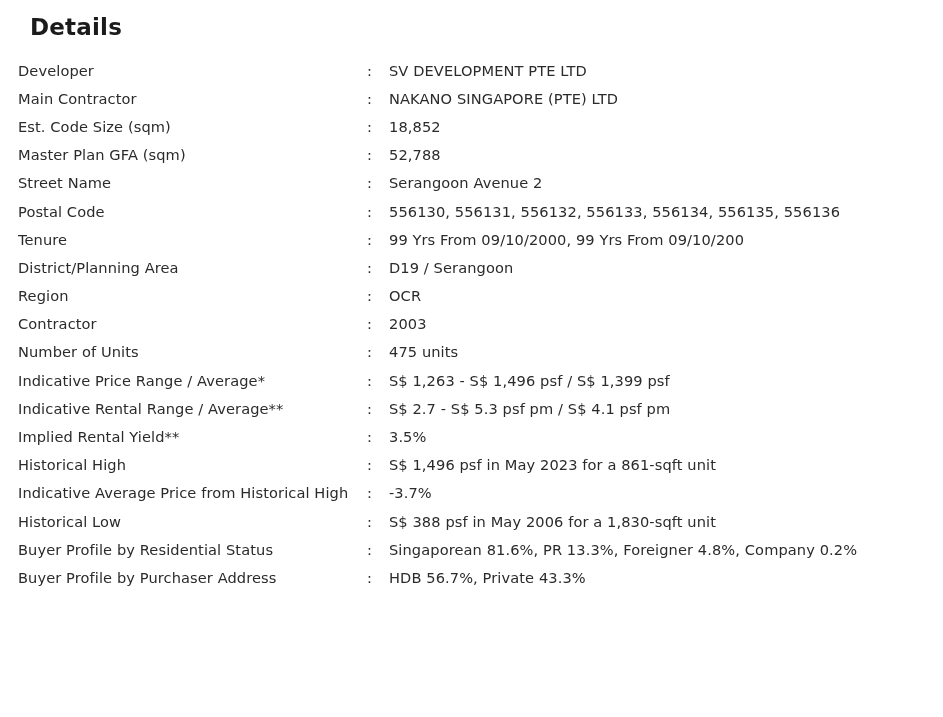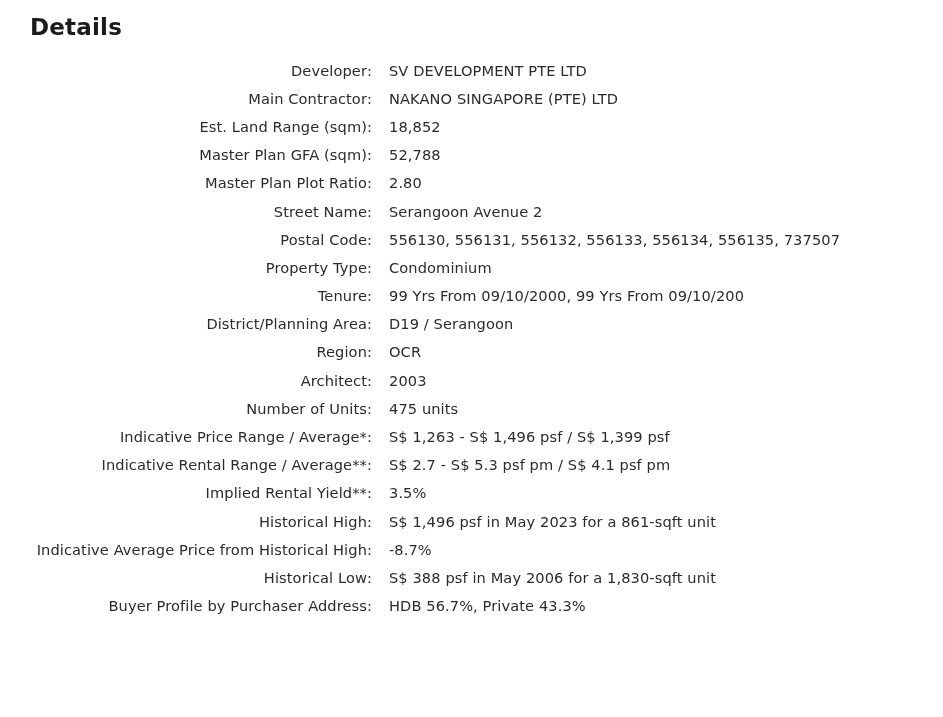--- a/index.html
+++ b/index.html
@@ -40,21 +40,20 @@
     color: #2b2b2b;
     vertical-align: middle;
     padding: 0;
     white-space: nowrap;
   }
   td.label {
     width: 367px;
     padding-left: 18px;
     box-sizing: border-box;
     letter-spacing: 0.1px;
-    text-align: right;
   }
   td.colon {
     width: 22px;
     text-align: left;
     color: #2b2b2b;
   }
   td.value {
     padding-left: 0px;
     letter-spacing: 0.1px;
   }
@@ -70,66 +69,56 @@
           <td class="label">Developer</td>
           <td class="colon">:</td>
           <td class="value">SV DEVELOPMENT PTE LTD</td>
         </tr>
         <tr>
           <td class="label">Main Contractor</td>
           <td class="colon">:</td>
           <td class="value">NAKANO SINGAPORE (PTE) LTD</td>
         </tr>
         <tr>
-          <td class="label">Est. Land Range (sqm)</td>
+          <td class="label">Est. Code Size (sqm)</td>
           <td class="colon">:</td>
           <td class="value">18,852</td>
         </tr>
         <tr>
           <td class="label">Master Plan GFA (sqm)</td>
           <td class="colon">:</td>
           <td class="value">52,788</td>
         </tr>
         <tr>
-          <td class="label">Master Plan Plot Ratio</td>
-          <td class="colon">:</td>
-          <td class="value">2.80</td>
-        </tr>
-        <tr>
           <td class="label">Street Name</td>
           <td class="colon">:</td>
           <td class="value">Serangoon Avenue 2</td>
         </tr>
         <tr>
           <td class="label">Postal Code</td>
           <td class="colon">:</td>
-          <td class="value">556130, 556131, 556132, 556133, 556134, 556135, 737507</td>
-        </tr>
-        <tr>
-          <td class="label">Property Type</td>
-          <td class="colon">:</td>
-          <td class="value">Condominium</td>
+          <td class="value">556130, 556131, 556132, 556133, 556134, 556135, 556136</td>
         </tr>
         <tr>
           <td class="label">Tenure</td>
           <td class="colon">:</td>
           <td class="value">99 Yrs From 09/10/2000, 99 Yrs From 09/10/200</td>
         </tr>
         <tr>
           <td class="label">District/Planning Area</td>
           <td class="colon">:</td>
           <td class="value">D19 / Serangoon</td>
         </tr>
         <tr>
           <td class="label">Region</td>
           <td class="colon">:</td>
           <td class="value">OCR</td>
         </tr>
         <tr>
-          <td class="label">Architect</td>
+          <td class="label">Contractor</td>
           <td class="colon">:</td>
           <td class="value">2003</td>
         </tr>
         <tr>
           <td class="label">Number of Units</td>
           <td class="colon">:</td>
           <td class="value">475 units</td>
         </tr>
         <tr>
           <td class="label">Indicative Price Range / Average*</td>
@@ -147,26 +136,31 @@
           <td class="value">3.5%</td>
         </tr>
         <tr>
           <td class="label">Historical High</td>
           <td class="colon">:</td>
           <td class="value">S$ 1,496 psf in May 2023 for a 861-sqft unit</td>
         </tr>
         <tr>
           <td class="label">Indicative Average Price from Historical High</td>
           <td class="colon">:</td>
-          <td class="value">-8.7%</td>
+          <td class="value">-3.7%</td>
         </tr>
         <tr>
           <td class="label">Historical Low</td>
           <td class="colon">:</td>
           <td class="value">S$ 388 psf in May 2006 for a 1,830-sqft unit</td>
+        </tr>
+        <tr>
+          <td class="label">Buyer Profile by Residential Status</td>
+          <td class="colon">:</td>
+          <td class="value">Singaporean 81.6%, PR 13.3%, Foreigner 4.8%, Company 0.2%</td>
         </tr>
         <tr>
           <td class="label">Buyer Profile by Purchaser Address</td>
           <td class="colon">:</td>
           <td class="value">HDB 56.7%, Private 43.3%</td>
         </tr>
       </tbody>
   </table>
 </div>
 

